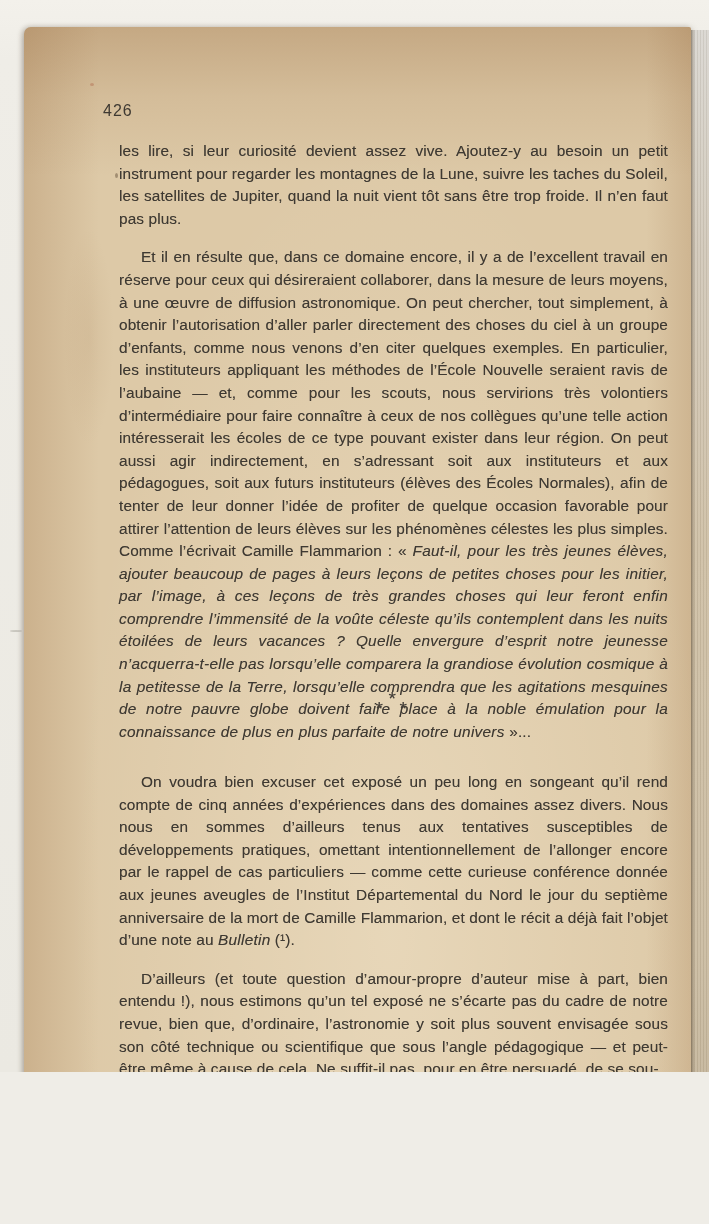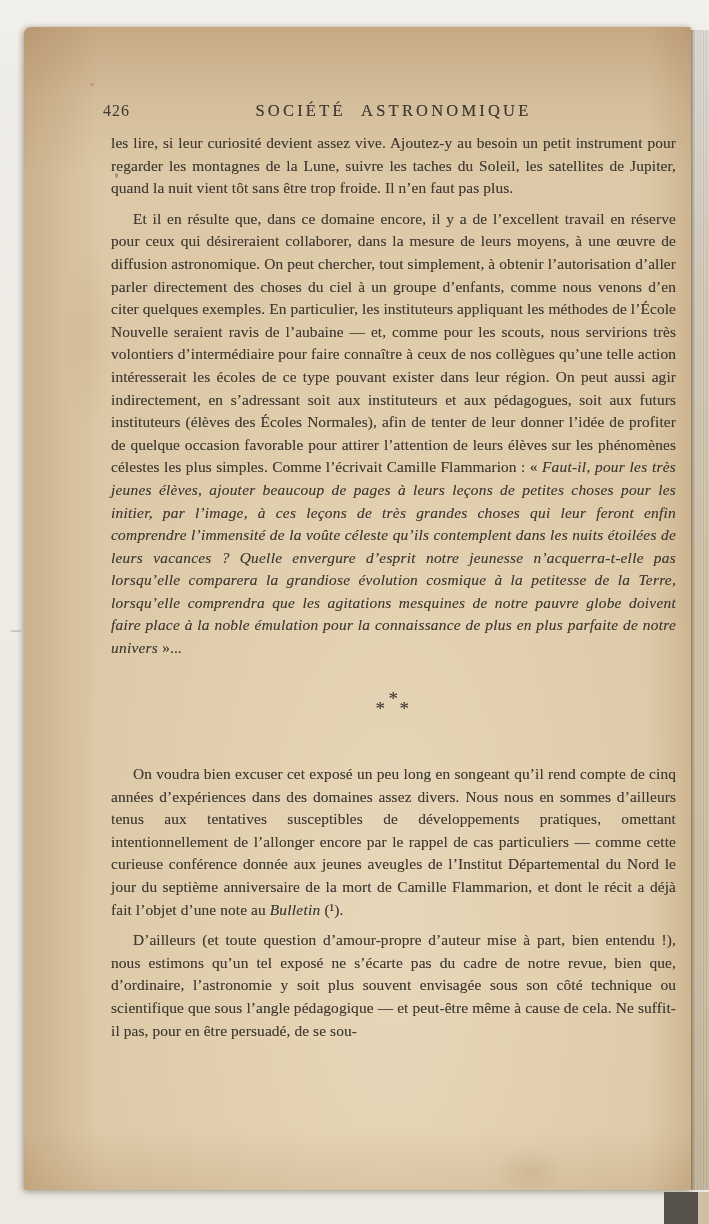--- a/index.html
+++ b/index.html
@@ -1,22 +1,22 @@
 <!DOCTYPE html>
 <html><head>
 <meta charset="utf-8">
 <style>
   html, body { margin: 0; padding: 0; background: #efede7; }
   .scan {
     position: relative;
     width: 709px;
-    height: 1224px;
+    height: 1072px;
     overflow: hidden;
     background: linear-gradient(to bottom, #f3f1eb 0, #efede7 60px, #ebe9e2 100%);
-    font-family: Liberation Serif, serif;
+    font-family: Liberation Sans, sans-serif;
   }
   .page {
     position: absolute;
     left: 24px; top: 27px;
     width: 667px; height: 1163px;
     border-radius: 7px 2px 2px 2px;
     background:
       radial-gradient(ellipse at 55% 78%, rgba(255,246,226,0.30), rgba(255,246,226,0) 62%),
       linear-gradient(to bottom, rgba(146,100,56,0.32) 0, rgba(146,100,56,0.12) 70px, rgba(146,100,56,0) 150px),
       linear-gradient(to right, rgba(146,100,56,0.24) 0, rgba(146,100,56,0) 75px),
@@ -59,21 +59,21 @@
     width: 581px;
     color: #3e3932;
     font-size: 15.4px;
     line-height: 22.6px;
     letter-spacing: 0.1px;
     text-align: justify;
     text-shadow: 0 0 0.5px rgba(62,57,50,0.45);
   }
   #block-1 { top: 97px; }
   #block-2 { top: 728px; }
-  .para { margin: 8px; }
+  .para { margin: 16px; }
   .para.indent { text-indent: 22px; }
   .para i { letter-spacing: 0.25px; }
 
   .asterism {
     position: absolute;
     left: 79px; top: 664px;
     width: 581px; height: 38px;
   }
   .asterism .cluster {
     position: relative; margin: 0 auto;
@@ -115,21 +115,20 @@
   }
 </style>
 </head>
 <body>
 
 <div class="scan">
   <div class="page">
     <div class="stain-2 speck"></div>
     <div class="header">
       <span class="pagenum">426</span>
-      <span class="running-title">SOCIÉTÉ ASTRONOMIQUE</span>
     </div>
 
     <div class="textcol" id="block-1">
         <p class="para"><span>les lire, si leur curiosité devient assez vive. Ajoutez-y au besoin un petit instrument pour regarder les montagnes de la Lune, suivre les taches du Soleil, les satellites de Jupiter, quand la nuit vient tôt sans être trop froide. Il n’en faut pas plus.</span></p>
         <p class="para indent"><span>Et il en résulte que, dans ce domaine encore, il y a de l’excellent travail en réserve pour ceux qui désireraient collaborer, dans la mesure de leurs moyens, à une œuvre de diffusion astronomique. On peut chercher, tout simplement, à obtenir l’autorisation d’aller parler directement des choses du ciel à un groupe d’enfants, comme nous venons d’en citer quelques exemples. En particulier, les instituteurs appliquant les méthodes de l’École Nouvelle seraient ravis de l’aubaine — et, comme pour les scouts, nous servirions très volontiers d’intermédiaire pour faire connaître à ceux de nos collègues qu’une telle action intéresserait les écoles de ce type pouvant exister dans leur région. On peut aussi agir indirectement, en s’adressant soit aux instituteurs et aux pédagogues, soit aux futurs instituteurs (élèves des Écoles Normales), afin de tenter de leur donner l’idée de profiter de quelque occasion favorable pour attirer l’attention de leurs élèves sur les phénomènes célestes les plus simples. Comme l’écrivait Camille Flammarion : « </span><i>Faut-il, pour les très jeunes élèves, ajouter beaucoup de pages à leurs leçons de petites choses pour les initier, par l’image, à ces leçons de très grandes choses qui leur feront enfin comprendre l’immensité de la voûte céleste qu’ils contemplent dans les nuits étoilées de leurs vacances ? Quelle envergure d’esprit notre jeunesse n’acquerra-t-elle pas lorsqu’elle comparera la grandiose évolution cosmique à la petitesse de la Terre, lorsqu’elle comprendra que les agitations mesquines de notre pauvre globe doivent faire place à la noble émulation pour la connaissance de plus en plus parfaite de notre univers </i><span>»...</span></p>
       </div>
 
     <div class="asterism">
       <div class="cluster">
         <span class="star-top">*</span>

